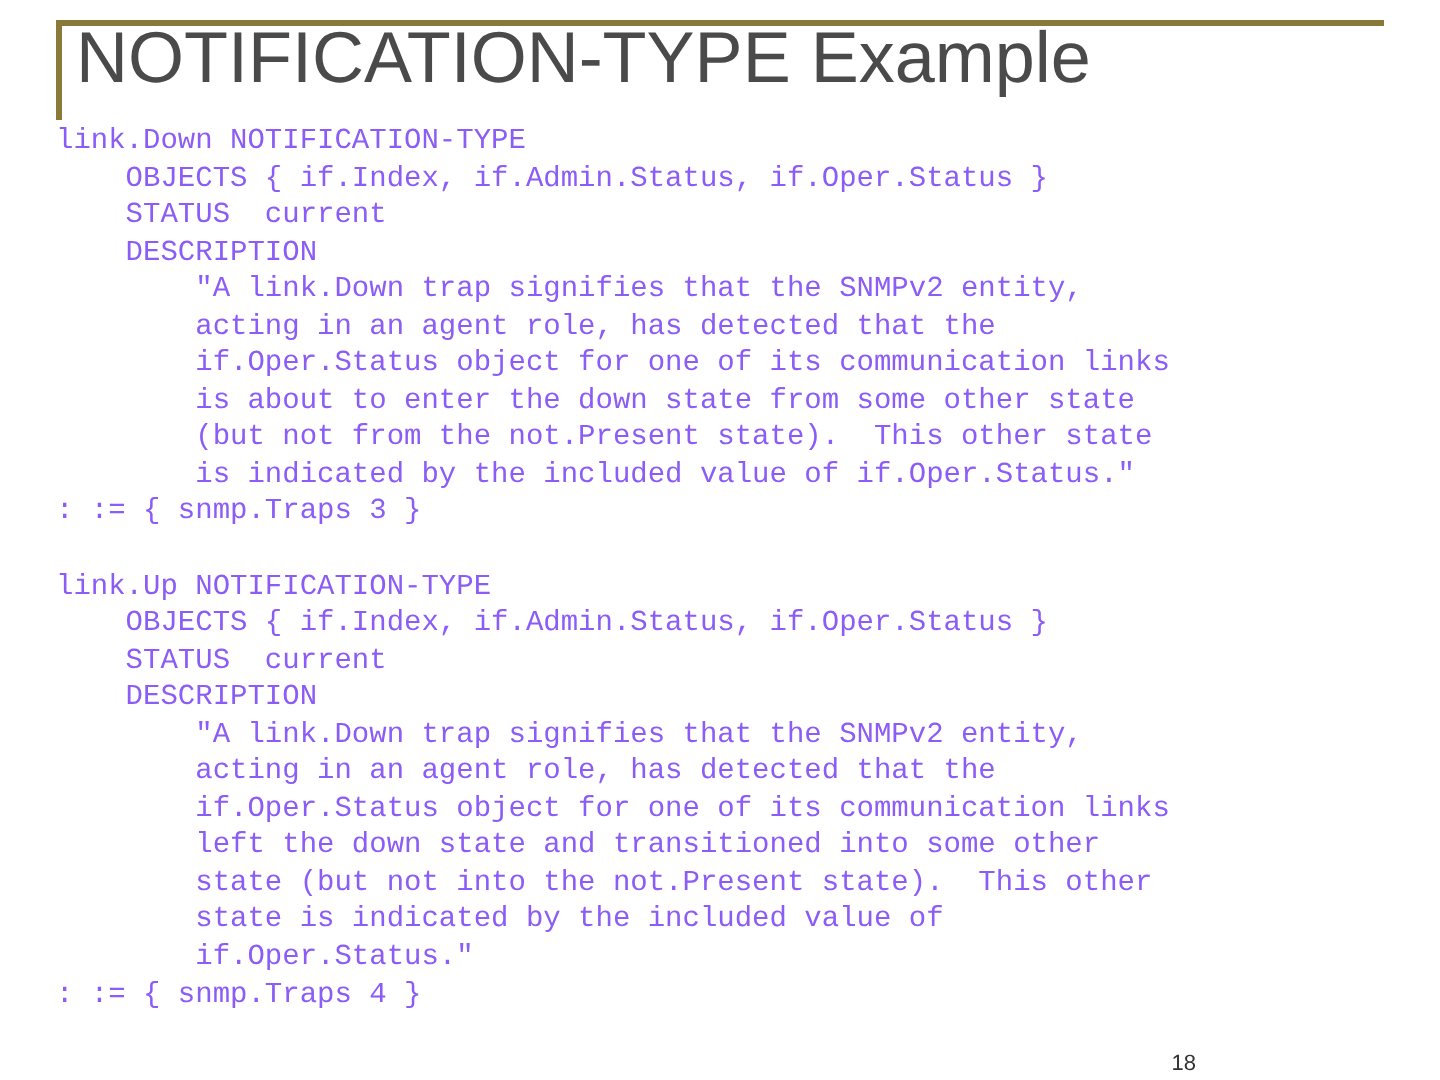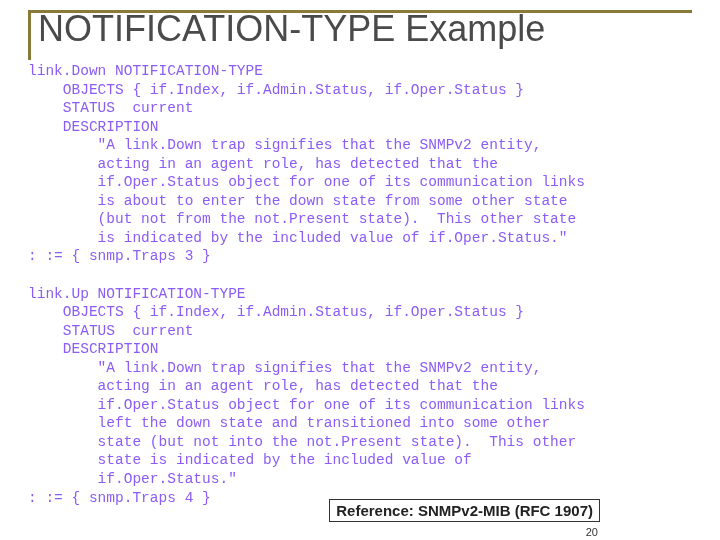--- a/index.html
+++ b/index.html
@@ -88,15 +88,14 @@
     STATUS  current
     DESCRIPTION
         "A link.Down trap signifies that the SNMPv2 entity,
         acting in an agent role, has detected that the
         if.Oper.Status object for one of its communication links
         left the down state and transitioned into some other
         state (but not into the not.Present state).  This other
         state is indicated by the included value of
         if.Oper.Status."
 : := { snmp.Traps 4 }</div>
-  <div class="reference-box">Reference: SNMPv2-MIB (RFC 1907)</div>
-  <div class="page-number">20</div>
+  <div class="page-number">18</div>
 </div>
 
 </body></html>

